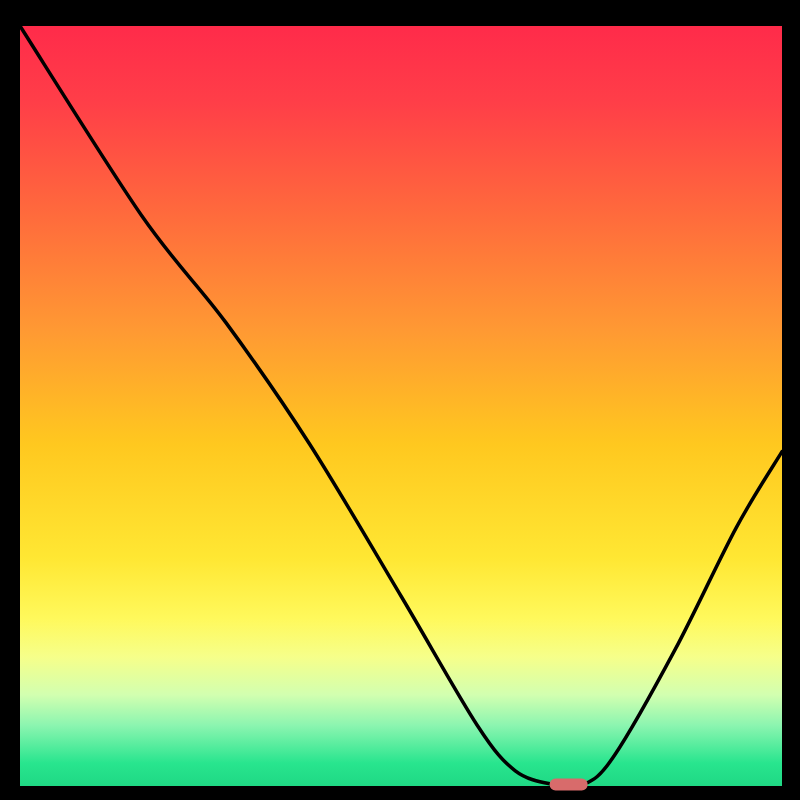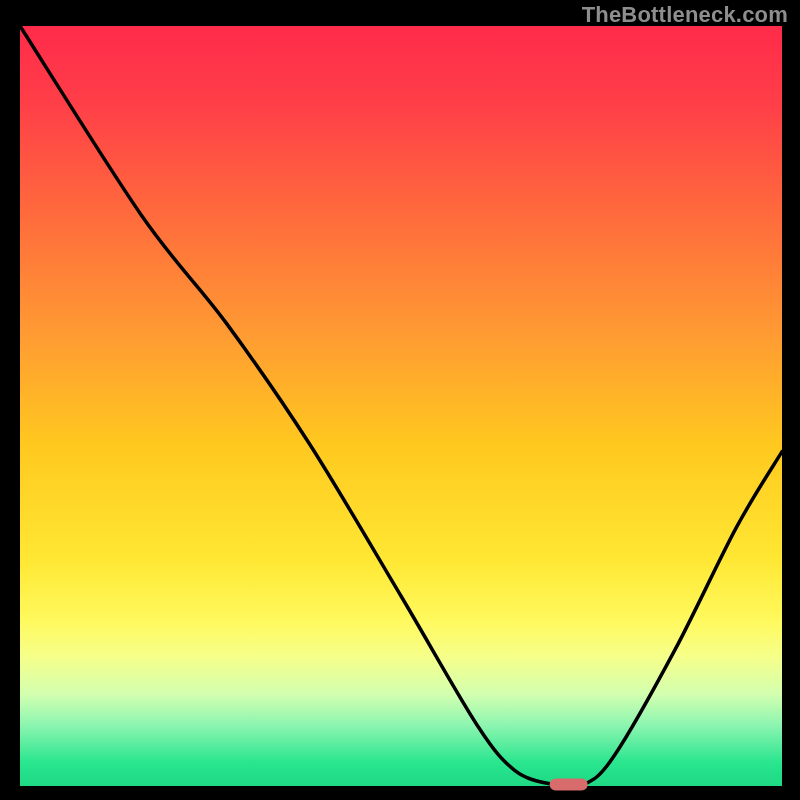--- a/index.html
+++ b/index.html
@@ -62,14 +62,13 @@
           <stop offset="88%" stop-color="#d2ffb0"></stop>
           <stop offset="92%" stop-color="#8cf5b0"></stop>
           <stop offset="97%" stop-color="#28e58e"></stop>
           <stop offset="100%" stop-color="#1fd884"></stop>
         </linearGradient>
     </defs>
     <rect id="plotRect" fill="url(#bgGrad)" x="20" y="26" width="762" height="760"></rect>
     <path id="curvePath" class="curve" d="M 20.00 26.00 C 39.51 56.40, 109.00 168.58, 141.92 216.00 C 174.84 263.42, 198.92 285.92, 225.74 322.40 C 252.56 358.88, 281.52 400.22, 309.56 444.00 C 337.60 487.78, 374.18 551.01, 401.00 596.00 C 427.82 640.99, 458.91 697.23, 477.20 725.20 C 495.49 753.17, 503.11 761.32, 515.30 770.80 C 527.49 780.28, 542.43 782.29, 553.40 784.48 C 564.37 786.67, 574.13 789.10, 583.88 784.48 C 593.63 779.86, 599.73 777.24, 614.36 755.60 C 628.99 733.96, 655.81 685.68, 675.32 649.20 C 694.83 612.72, 719.21 559.22, 736.28 527.60 C 753.35 495.98, 774.68 463.76, 782.00 451.60"></path>
     <rect id="markerRect" class="marker" rx="6" ry="6" x="549.59" y="778.4" width="38.1" height="12.16" fill="#d86b6b"></rect>
   </svg>
-  <div class="watermark">TheBottleneck.com</div>
 </div>
 
 </body></html>

